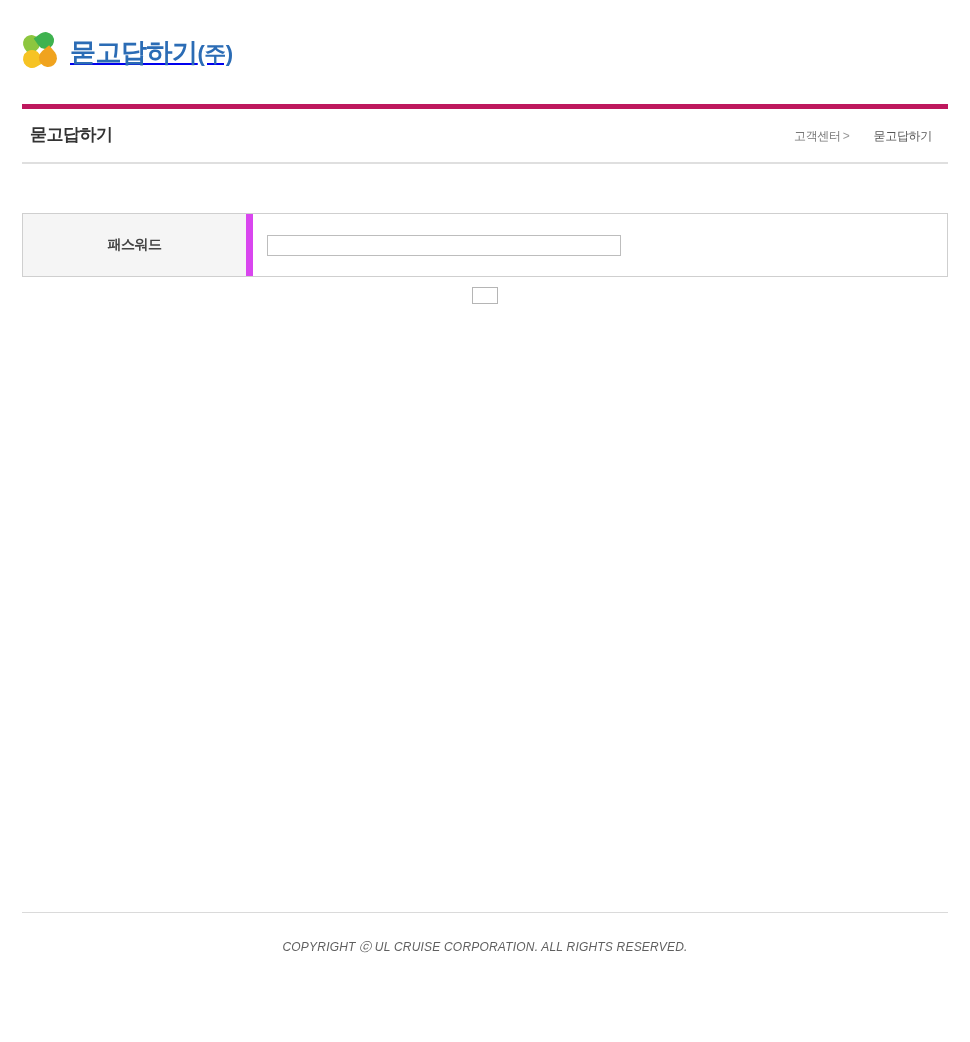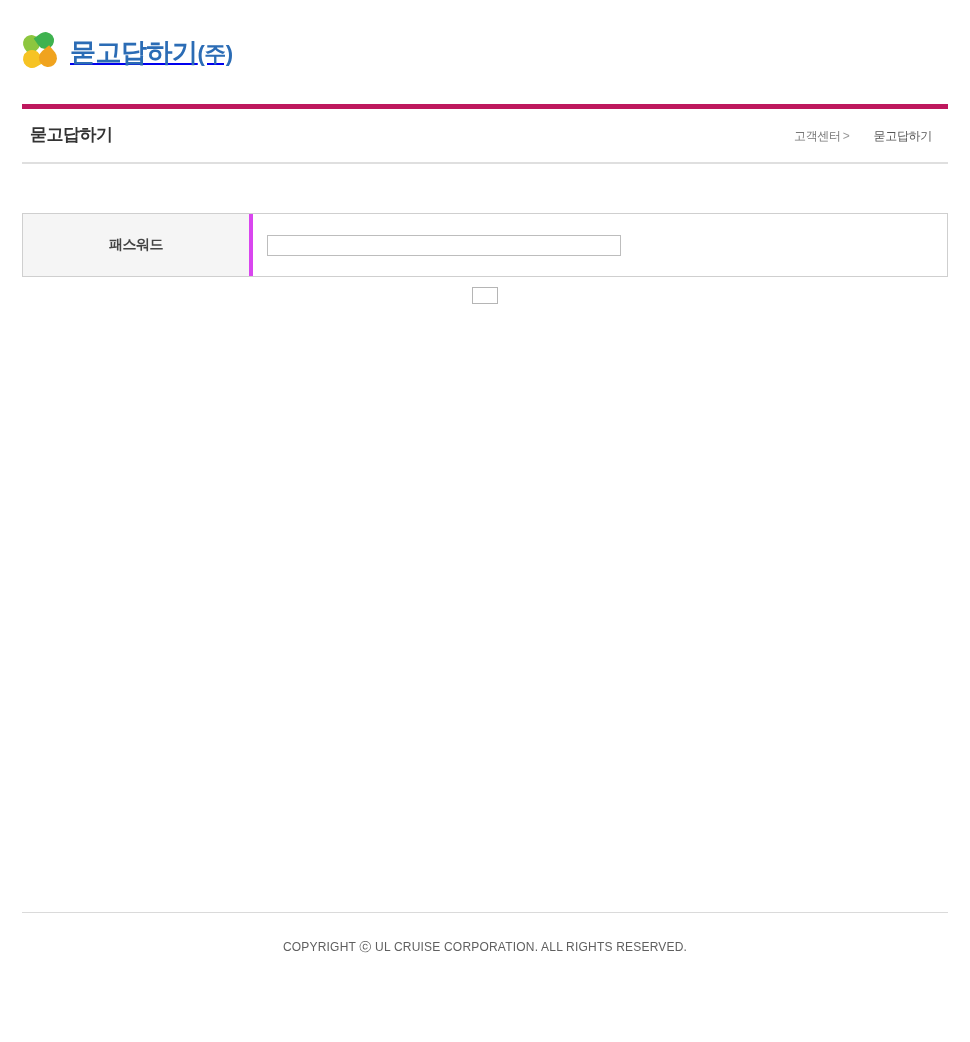--- a/index.html
+++ b/index.html
@@ -124,21 +124,21 @@
     width: 926px;
     box-sizing: border-box;
     display: flex;
     height: 64px;
     background: #ffffff;
   }
   .pw-label-cell {
     width: 230px;
     box-sizing: border-box;
     background: #f5f5f5;
-    border-right: 4px solid #d946ef;
+    border-right: 7px solid #d946ef;
     display: flex;
     align-items: center;
     justify-content: center;
     font-size: 14px;
     font-weight: bold;
     color: #444444;
     letter-spacing: -0.5px;
   }
   .pw-input-cell {
     flex: 1;
@@ -178,20 +178,21 @@
   }
 
   
   .footer {
     position: absolute;
     left: 22px;
     right: 22px;
     top: 912px;
     border-top: 1px solid #dadada;
     text-align: center;
+    font-style: italic;
   }
   .copyright {
     margin-top: 26px;
     font-size: 12px;
     color: #5f5f5f;
     letter-spacing: 0.2px;
   }
 </style>
 </head>
 <body>

